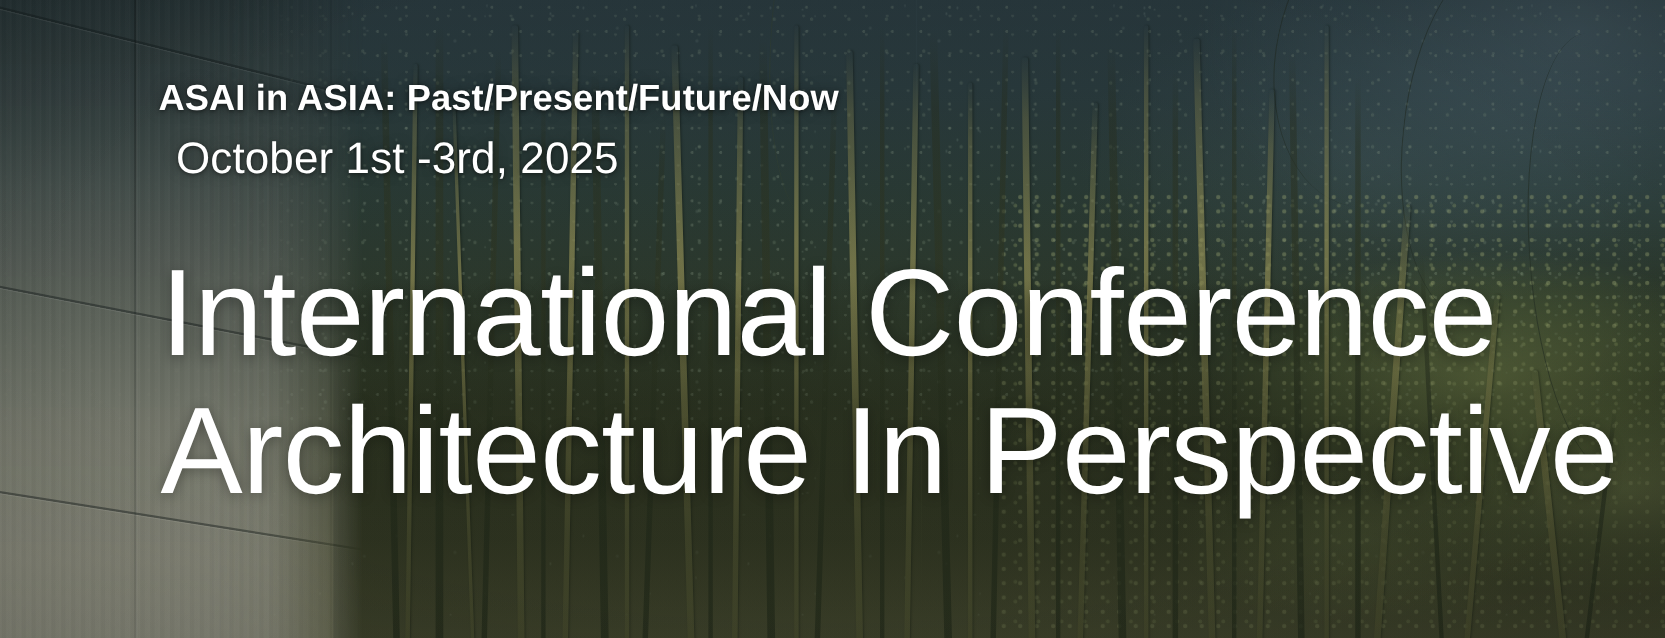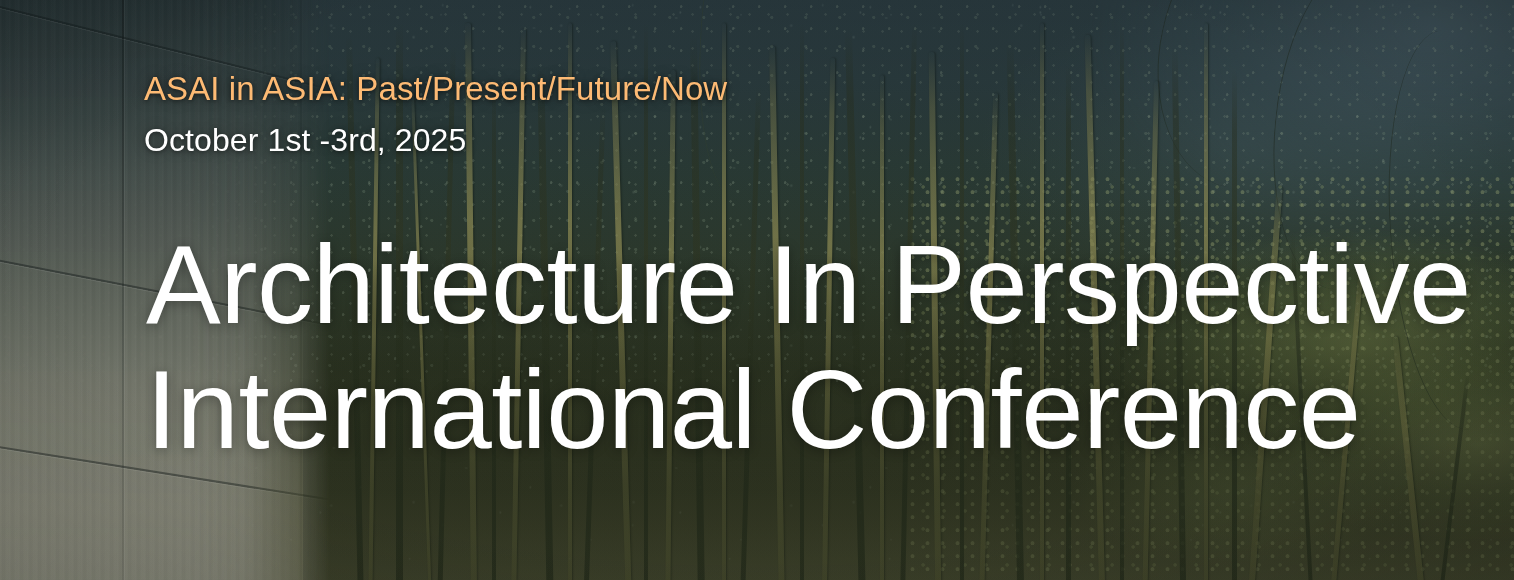--- a/index.html
+++ b/index.html
@@ -222,32 +222,32 @@
     width: 1280px;
     height: 100%;
   }
 
   .eyebrow-1 {
     position: absolute;
     top: 70px;
     left: 0;
     margin: 0;
     font-size: 33px;
-    font-weight: 400;
+    font-weight: 700;
     letter-spacing: 0.1px;
-    color: #fdba74;
+    color: #ffffff;
     text-shadow: 0 1px 4px rgba(0,0,0,0.55), 0 0 14px rgba(0,0,0,0.35);
     white-space: nowrap;
   }
   .eyebrow-2 {
     position: absolute;
     top: 122px;
-    left: 0;
-    margin: 0;
-    font-size: 32px;
+    left: 16px;
+    margin: 0;
+    font-size: 40px;
     font-weight: 400;
     letter-spacing: 0.1px;
     color: #ffffff;
     text-shadow: 0 1px 4px rgba(0,0,0,0.5), 0 0 14px rgba(0,0,0,0.30);
     white-space: nowrap;
     text-align: center;
   }
 
   .headline {
     position: absolute;
@@ -353,19 +353,19 @@
   <div class="tone"></div>
   <div class="vignette"></div>
 
   <div class="content">
 
     <p class="eyebrow-1">ASAI in ASIA: Past/Present/Future/Now</p>
 
     <p class="eyebrow-2">October 1st -3rd, 2025</p>
 
     <h1 class="headline">
+      <span class="hl-line">International Conference</span>
       <span class="hl-line">Architecture In Perspective</span>
-      <span class="hl-line">International Conference</span>
     </h1>
 
 
   </div>
 </div>
 
 </body></html>

